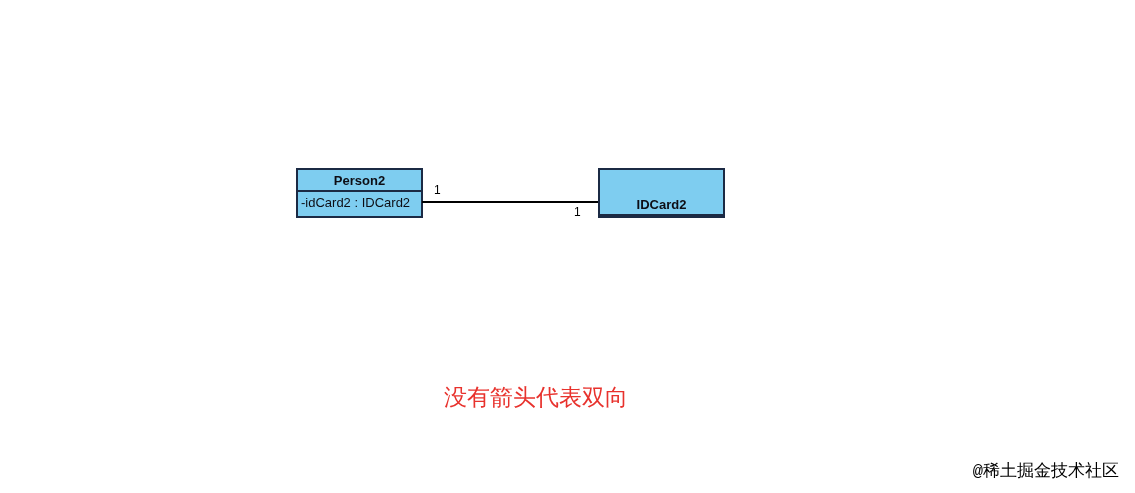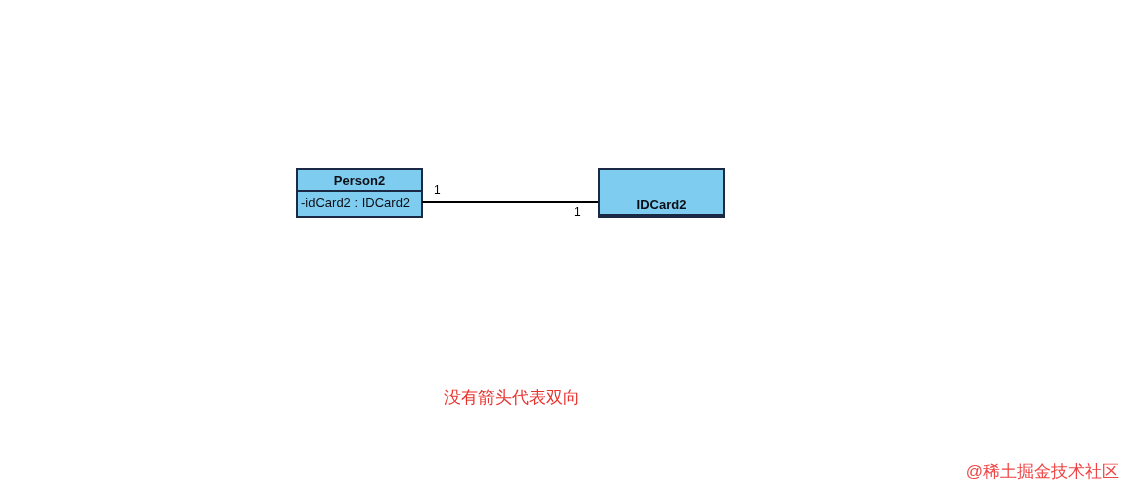--- a/index.html
+++ b/index.html
@@ -96,37 +96,37 @@
   #multiplicity-target {
     left: 574px;
     top: 205px;
   }
 
   
   #annotation-note {
     position: absolute;
     left: 444px;
     top: 385px;
-    font-size: 17px;
+    font-size: 23px;
     color: #e8322d;
     line-height: 24px;
     white-space: nowrap;
     font-family: "DejaVu Sans", "Liberation Sans", sans-serif;
   }
 
   
   #watermark {
     position: absolute;
     right: 16px;
     bottom: 10px;
     font-size: 17px;
-    color: #ef4444;
+    color: #000000;
     line-height: 22px;
     white-space: nowrap;
-    font-family: Liberation Sans, sans-serif;
+    font-family: Liberation Mono, monospace;
     user-select: none;
   }
 </style>
 </head>
 <body>
 
 <div id="canvas">
 
   <div id="class-person2" class="uml-class">
     <div class="class-title">Person2</div>

